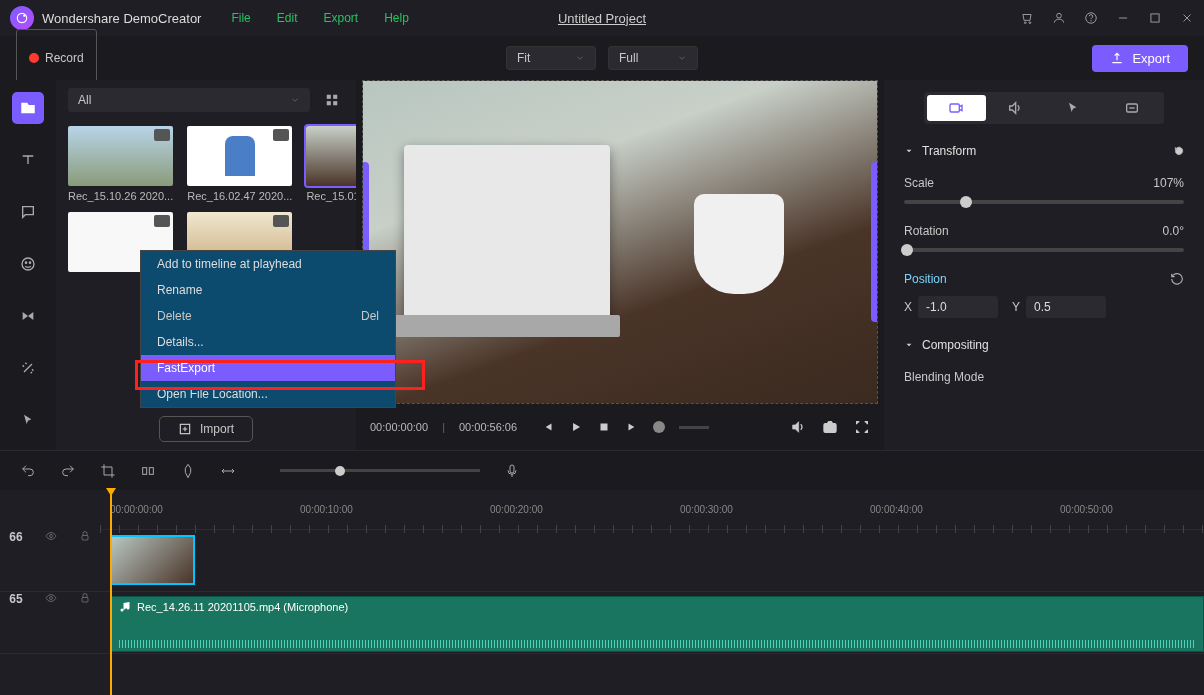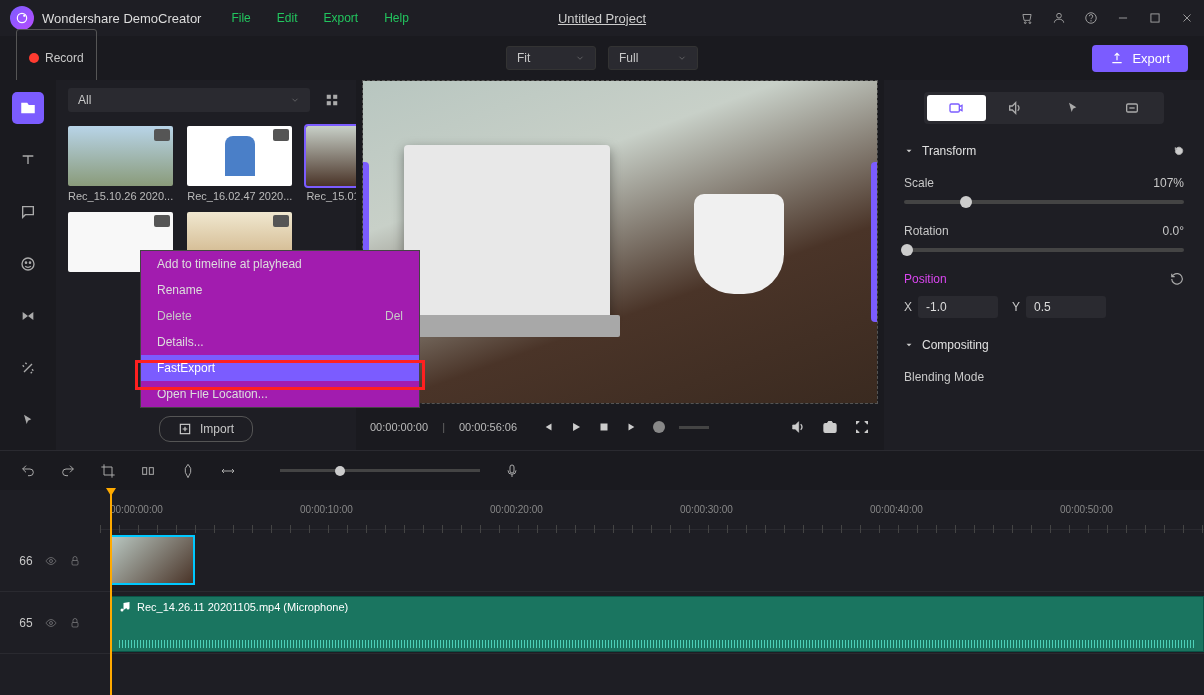--- a/index.html
+++ b/index.html
@@ -28,21 +28,21 @@
 .filter-row { display: flex; gap: 10px; align-items: center; margin-bottom: 14px; }
 .filter-dropdown { flex: 1; background: #2a2a30; padding: 5px 10px; display: flex; justify-content: space-between; align-items: center; border-radius: 3px; cursor: pointer; }
 .grid-btn { width: 24px; height: 24px; display: flex; align-items: center; justify-content: center; cursor: pointer; }
 .thumbs { display: grid; grid-template-columns: 1fr 1fr 1fr; gap: 10px 14px; }
 .thumb { cursor: pointer; }
 .thumb-img { width: 100%; height: 60px; background: #333; position: relative; display: flex; align-items: center; justify-content: center; border-radius: 2px; overflow: hidden; }
 .thumb-img.selected { outline: 2px solid #7b5cff; }
 .thumb-badge { position: absolute; top: 3px; right: 3px; width: 16px; height: 12px; background: #555; border-radius: 2px; }
 .thumb-label { font-size: 11px; color: #bbb; margin-top: 4px; white-space: nowrap; overflow: hidden; text-overflow: ellipsis; }
 .import-row { position: absolute; bottom: 8px; left: 0; right: 0; display: flex; justify-content: center; }
-.import-btn { border: 1px solid #555; padding: 5px 18px; border-radius: 11px; display: flex; align-items: center; gap: 8px; cursor: pointer; }
+.import-btn { border: 1px solid #555; padding: 5px 18px; border-radius: 5px; display: flex; align-items: center; gap: 8px; cursor: pointer; }
 .preview-panel { flex: 1; background: #1a1a1f; position: relative; display: flex; flex-direction: column; }
 .preview-canvas { flex: 1; margin: 0 6px; border: 1px dashed #555; background: #222; position: relative; overflow: hidden; }
 .preview-image { width: 100%; height: 100%; background: linear-gradient(160deg,#b8c6c0 0%,#c8d0c8 30%,#4a3428 65%,#3a2a20 100%); position: relative; }
 .laptop { position: absolute; left: 8%; top: 20%; width: 40%; height: 55%; background: #e8e8e8; border-radius: 4px; box-shadow: 0 4px 12px rgba(0,0,0,0.4); }
 .laptop::after { content:''; position:absolute; left: -5%; bottom: -8%; width: 110%; height: 12%; background: #a8a8a8; border-radius: 2px; }
 .mug { position: absolute; right: 18%; top: 35%; width: 90px; height: 100px; background: #f0f0f0; border-radius: 10px 10px 40px 40px; }
 .handle { position: absolute; left: -4px; top: 50%; width: 10px; height: 160px; background: #7b5cff; border-radius: 4px; transform: translateY(-50%); }
 .handle.right { left: auto; right: -4px; }
 .playback-bar { height: 46px; display: flex; align-items: center; padding: 0 14px; gap: 14px; }
 .timecode { font-size: 11px; color: #bbb; }
@@ -60,37 +60,37 @@
 .section-header svg { width: 10px; height: 10px; fill: #ccc; }
 .section-title { font-weight: 500; color: #e0e0e0; }
 .reset-icon { margin-left: auto; }
 .prop-row { display: flex; justify-content: space-between; align-items: center; margin-bottom: 10px; font-size: 12px; color: #aaa; }
 .slider { width: 100%; height: 4px; background: #444; border-radius: 2px; position: relative; margin-bottom: 20px; cursor: pointer; }
 .slider-knob { position: absolute; top: 50%; transform: translate(-50%,-50%); width: 12px; height: 12px; background: #ccc; border-radius: 50%; }
 .pos-label-row { display: flex; justify-content: space-between; align-items: center; margin-bottom: 10px; }
 .pos-inputs { display: flex; gap: 14px; align-items: center; margin-bottom: 20px; }
 .pos-field { display: flex; align-items: center; gap: 6px; }
 .pos-input { background: #2a2a30; border: none; padding: 4px 8px; width: 80px; border-radius: 3px; color: #ddd; }
-.context-menu { position: absolute; left: 140px; top: 250px; width: 280px; background: #a21caf; border: 1px solid #444; z-index: 100; }
+.context-menu { position: absolute; left: 140px; top: 250px; width: 256px; background: #0c4a6e; border: 1px solid #444; z-index: 100; }
 .ctx-item { padding: 6px 16px; font-size: 12px; color: #ddd; cursor: pointer; }
 .ctx-item.highlight { background: #7b5cff; color: #fff; }
 .ctx-shortcut { float: right; }
 .fastexport-outline { position: absolute; left: 135px; top: 360px; width: 290px; height: 30px; border: 3px solid #ff2020; z-index: 101; pointer-events: none; }
 .timeline-tools { height: 40px; background: #1a1a1f; display: flex; align-items: center; padding: 0 20px; gap: 24px; border-top: 1px solid #2a2a30; }
 .timeline-tools svg { width: 16px; height: 16px; stroke: #aaa; fill: none; stroke-width: 1.5; cursor: pointer; }
 .tl-slider { width: 200px; height: 3px; background: #444; position: relative; margin-left: 20px; }
 .tl-knob { position: absolute; left: 30%; top: 50%; transform: translate(-50%,-50%); width: 10px; height: 10px; background: #ccc; border-radius: 50%; }
 .timeline { background: #1e1e24; height: 205px; position: relative; }
 .ruler { height: 40px; margin-left: 100px; display: flex; align-items: center; position: relative; border-bottom: 1px solid #2a2a30; }
 .ruler-tick { position: absolute; font-size: 10px; color: #888; }
 .ruler::after { content: ''; position: absolute; bottom: -4px; left: 0; right: 0; height: 8px; background-image: repeating-linear-gradient(to right, #444 0px, #444 1px, transparent 1px, transparent 19px); }
 .playhead { position: absolute; left: 110px; top: 0; bottom: 0; width: 2px; background: #ffaa00; z-index: 10; }
 .playhead::before { content: ''; position: absolute; top: -2px; left: -4px; border: 5px solid transparent; border-top: 8px solid #ffaa00; }
 .track { height: 62px; display: flex; border-bottom: 1px solid #2a2a30; }
-.track-head { width: 100px; display: flex; align-items: center; justify-content: center; gap: 12px; font-size: 11px; }
+.track-head { width: 100px; display: flex; justify-content: center; gap: 22px; font-size: 11px; font-weight: bold; }
 .track-head svg { width: 12px; height: 12px; stroke: #aaa; fill: none; }
 .track-body { flex: 1; position: relative; }
 .clip-video { position: absolute; left: 10px; top: 5px; width: 85px; height: 50px; border: 2px solid #00c8ff; background: linear-gradient(135deg,#b8c6c0,#4a3428); }
 .clip-audio { position: absolute; left: 10px; top: 4px; right: 0; height: 56px; background: #1a7560; border: 1px solid #0a5548; display: flex; align-items: flex-start; padding: 4px 8px; gap: 6px; }
 .clip-audio span { font-size: 11px; color: #fff; }
 .clip-audio .wave { position: absolute; bottom: 3px; left: 8px; right: 8px; height: 8px; background-image: repeating-linear-gradient(to right, #4dd0b8 0, #4dd0b8 1px, transparent 1px, transparent 3px); }
 </style>
 </head>
 <body>
 
@@ -357,21 +357,21 @@
         <div class="slider-knob" style="left:22%"></div>
       </div>
     <div class="prop-row">
       <span>Rotation</span>
       <span>0.0°</span>
     </div>
     <div class="slider">
         <div class="slider-knob" style="left:1%"></div>
       </div>
     <div class="pos-label-row">
-      <span style="color:#d946ef">Position</span>
+      <span style="color:#7dd3fc">Position</span>
       <svg width="14" height="14" viewBox="0 0 24 24" stroke="#aaa" fill="none" stroke-width="2">
           <path d="M3 12a9 9 0 1 0 3-7L3 8M3 3v5h5"></path>
         </svg>
     </div>
     <div class="pos-inputs">
       <div class="pos-field">
         <span>X</span>
         <input class="pos-input" value="-1.0" style="">
       </div>
       <div class="pos-field">

